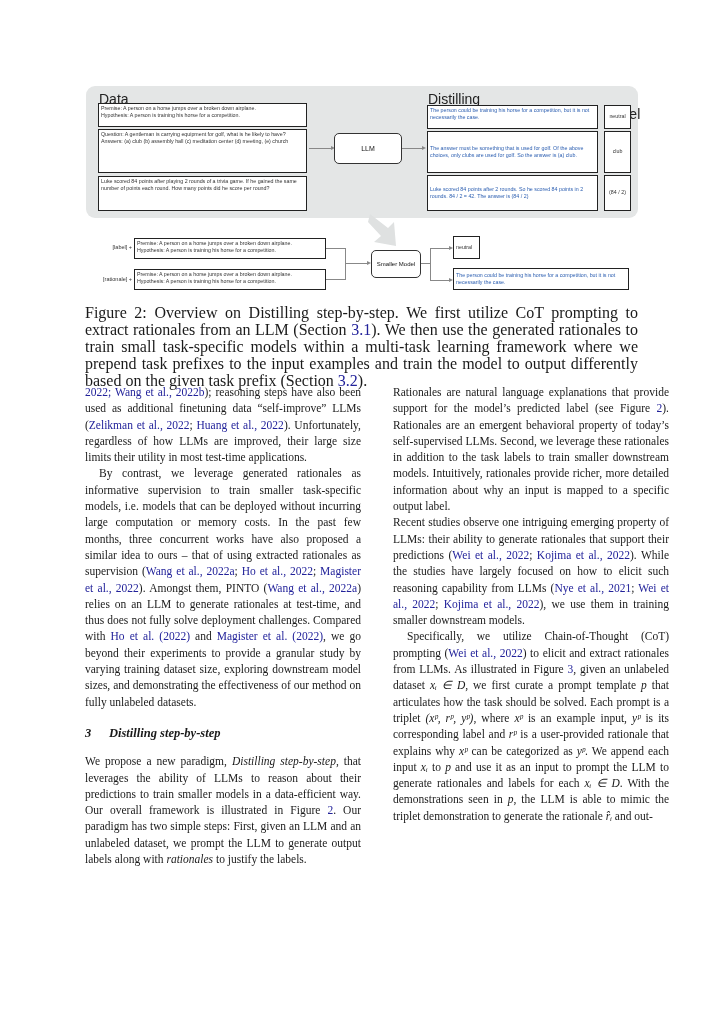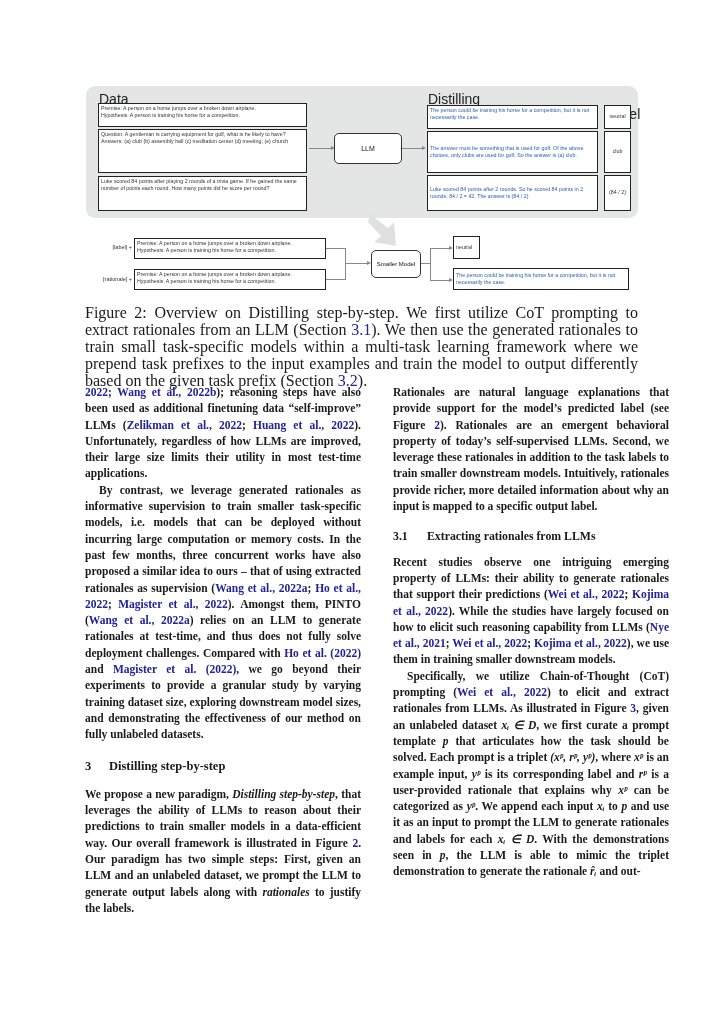--- a/index.html
+++ b/index.html
@@ -11,21 +11,21 @@
   .box { position: absolute; border: 1px solid #222; background: #fff; font-size: 5.3px; line-height: 7.2px; padding: 1px 2px; box-sizing: border-box; color: #333; overflow: hidden; }
   .box.blue { color: #2a5db0; }
   .box.center { display: flex; align-items: center; justify-content: center; text-align: center; }
   .box.vcenter { display: flex; flex-direction: column; justify-content: center; }
   .model { position: absolute; border: 1px solid #333; background: #fff; border-radius: 5px; display: flex; align-items: center; justify-content: center; font-size: 7px; color: #111; box-sizing: border-box; }
   .line { position: absolute; background: #888; }
   .arrowhead { position: absolute; width: 0; height: 0; border-top: 2px solid transparent; border-bottom: 2px solid transparent; border-left: 4px solid #888; }
   .prefix { position: absolute; font-size: 5.5px; color: #333; text-align: right; }
   .caption { position: absolute; left: 85px; top: 304px; width: 553px; font-size: 16px; line-height: 17px; text-align: justify; }
   .col { position: absolute; top: 384px; width: 276px; font-size: 11.5px; line-height: 16.3px; text-align: justify; hyphens: none; }
-  .col p { margin: 0; font-weight: bold; }
+  .col p { margin: 0; }
   .col .indent { text-indent: 14px; }
   .cite { color: #22229a; }
   .sec { font-weight: bold; font-size: 12.5px; margin: 0; }
   .sec .num { display: inline-block; width: 24px; }
   .subsec .num { display: inline-block; width: 34px; }
   em { font-style: italic; }
   .math { font-style: italic; }
 </style>
 </head>
 <body>
@@ -98,22 +98,21 @@
 
   <div class="box vcenter" style="left:453px; top:236px; width:27px; height:23px;">neutral</div>
   <div class="box blue vcenter" style="left:453px; top:268px; width:176px; height:22px;">The person could be training his horse for a competition, but it is not necessarily the case.</div>
 </div>
 
 <div class="caption"><span>Figure 2: Overview on Distilling step-by-step. We first utilize CoT prompting to extract rationales from an LLM (Section </span><span class="cite">3.1</span><span>). We then use the generated rationales to train small task-specific models within a multi-task learning framework where we prepend task prefixes to the input examples and train the model to output differently based on the given task prefix (Section </span><span class="cite">3.2</span><span>).</span></div>
 
 <div class="col" style="left:85px;">
   <p><span class="cite">2022; Wang et al., 2022b</span><span>); reasoning steps have also been used as additional finetuning data “self-improve” LLMs (</span><span class="cite">Zelikman et al., 2022</span><span>; </span><span class="cite">Huang et al., 2022</span><span>). Unfortunately, regardless of how LLMs are improved, their large size limits their utility in most test-time applications.</span></p>
   <p class="indent"><span>By contrast, we leverage generated rationales as informative supervision to train smaller task-specific models, i.e. models that can be deployed without incurring large computation or memory costs. In the past few months, three concurrent works have also proposed a similar idea to ours – that of using extracted rationales as supervision (</span><span class="cite">Wang et al., 2022a</span><span>; </span><span class="cite">Ho et al., 2022</span><span>; </span><span class="cite">Magister et al., 2022</span><span>). Amongst them, PINTO (</span><span class="cite">Wang et al., 2022a</span><span>) relies on an LLM to generate rationales at test-time, and thus does not fully solve deployment challenges. Compared with </span><span class="cite">Ho et al. (2022)</span><span> and </span><span class="cite">Magister et al. (2022)</span><span>, we go beyond their experiments to provide a granular study by varying training dataset size, exploring downstream model sizes, and demonstrating the effectiveness of our method on fully unlabeled datasets.</span></p>
-  <h2 class="sec" style="margin-top:15px; margin-bottom:12px;"><span class="num">3</span><span>Distilling step-by-step</span></h2>
+  <h2 class="sec" style="margin-top:15px; margin-bottom:12px;font-style:italic;"><span class="num">3</span><span>Distilling step-by-step</span></h2>
   <p><span>We propose a new paradigm, </span><em>Distilling step-by-step</em><span>, that leverages the ability of LLMs to reason about their predictions to train smaller models in a data-efficient way. Our overall framework is illustrated in Figure </span><span class="cite">2</span><span>. Our paradigm has two simple steps: First, given an LLM and an unlabeled dataset, we prompt the LLM to generate output labels along with </span><em>rationales</em><span> to justify the labels.</span></p>
 </div>
 
 <div class="col" style="left:393px;">
   <p><span>Rationales are natural language explanations that provide support for the model’s predicted label (see Figure </span><span class="cite">2</span><span>). Rationales are an emergent behavioral property of today’s self-supervised LLMs. Second, we leverage these rationales in addition to the task labels to train smaller downstream models. Intuitively, rationales provide richer, more detailed information about why an input is mapped to a specific output label.</span></p>
-  <h3 class="sec subsec" style="font-size:11.8px; margin-top:14px; margin-bottom:9px;"><span class="num">3.1</span><span>Extracting rationales from LLMs</span></h3>
   <p><span>Recent studies observe one intriguing emerging property of LLMs: their ability to generate rationales that support their predictions (</span><span class="cite">Wei et al., 2022</span><span>; </span><span class="cite">Kojima et al., 2022</span><span>). While the studies have largely focused on how to elicit such reasoning capability from LLMs (</span><span class="cite">Nye et al., 2021</span><span>; </span><span class="cite">Wei et al., 2022</span><span>; </span><span class="cite">Kojima et al., 2022</span><span>), we use them in training smaller downstream models.</span></p>
   <p class="indent"><span>Specifically, we utilize Chain-of-Thought (CoT) prompting (</span><span class="cite">Wei et al., 2022</span><span>) to elicit and extract rationales from LLMs. As illustrated in Figure </span><span class="cite">3</span><span>, given an unlabeled dataset </span><span class="math">xᵢ ∈ D</span><span>, we first curate a prompt template </span><span class="math">p</span><span> that articulates how the task should be solved. Each prompt is a triplet </span><span class="math">(xᵖ, rᵖ, yᵖ)</span><span>, where </span><span class="math">xᵖ</span><span> is an example input, </span><span class="math">yᵖ</span><span> is its corresponding label and </span><span class="math">rᵖ</span><span> is a user-provided rationale that explains why </span><span class="math">xᵖ</span><span> can be categorized as </span><span class="math">yᵖ</span><span>. We append each input </span><span class="math">xᵢ</span><span> to </span><span class="math">p</span><span> and use it as an input to prompt the LLM to generate rationales and labels for each </span><span class="math">xᵢ ∈ D</span><span>. With the demonstrations seen in </span><span class="math">p</span><span>, the LLM is able to mimic the triplet demonstration to generate the rationale </span><span class="math">r̂ᵢ</span><span> and out-</span></p>
 </div>
 
 </body></html>

